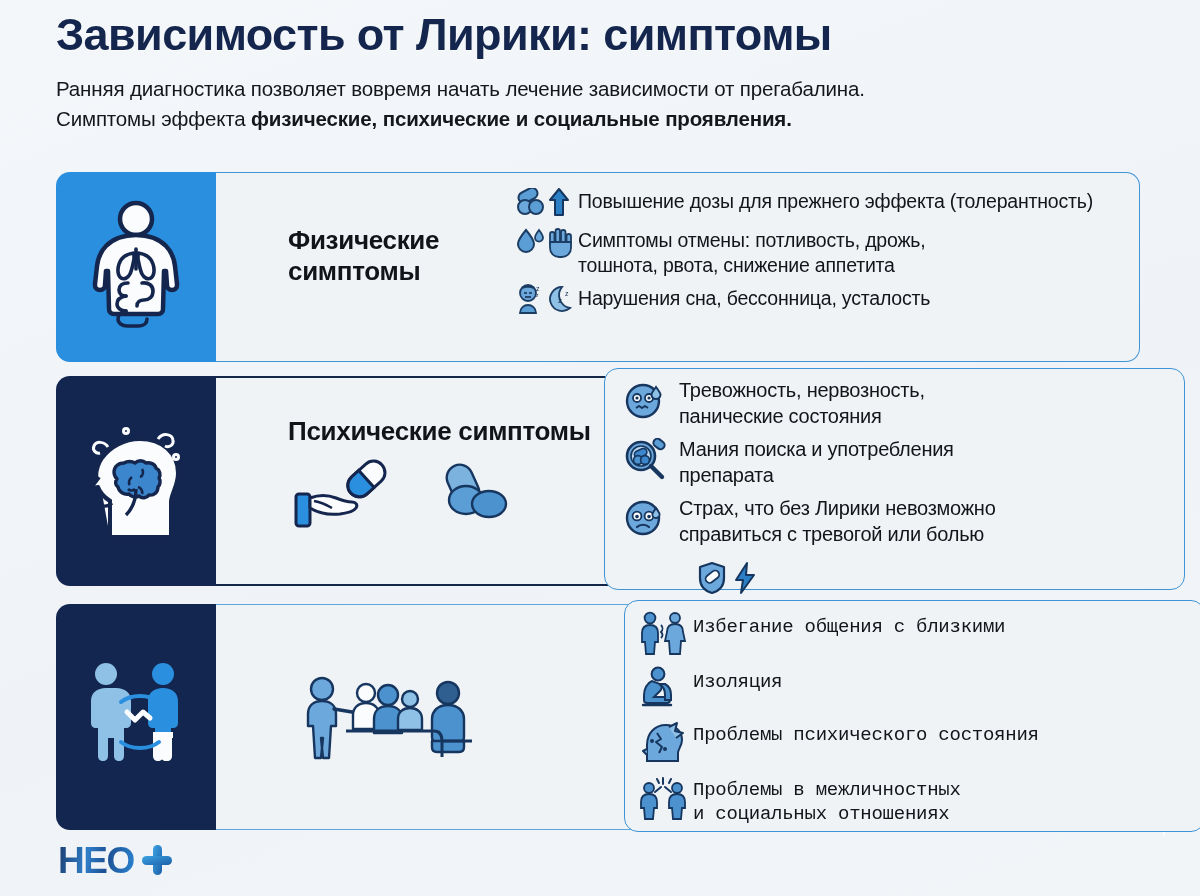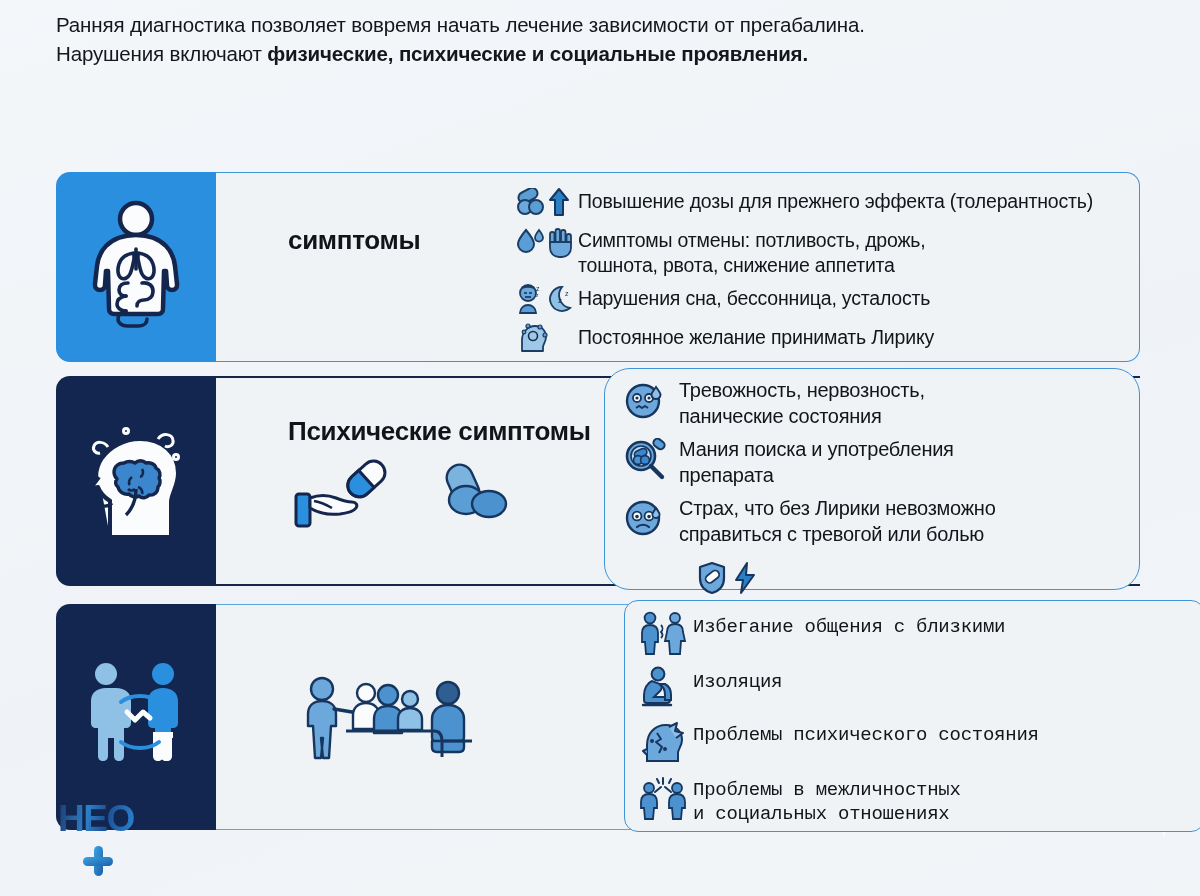--- a/index.html
+++ b/index.html
@@ -25,20 +25,21 @@
   .title {
     font-size: 45px;
     font-weight: bold;
     color: #14264d;
     letter-spacing: -0.6px;
     line-height: 1.12;
     text-shadow: 0 1px 0 rgba(255,255,255,0.7);
   }
 
   .subtitle {
+    margin-top: 14px;
     font-size: 20.5px;
     color: #14181d;
     line-height: 1.42;
     letter-spacing: -0.15px;
   }
   .subtitle b { font-weight: bold; }
 
   
   .card { position: absolute; }
 
@@ -131,24 +132,24 @@
     position: absolute; left: 72px; top: 38px;
   }
   .hand-pills {
     position: absolute; left: 78px; top: 80px;
   }
 
   
   #mental-panel {
     position: absolute;
     left: 604px; top: 368px;
-    width: 536px; height: 222px;
+    width: 581px; height: 222px;
     background: #f0f3f6;
     border: 1.8px solid #3f94d6;
-    border-radius: 26px;
+    border-radius: 14px;
     z-index: 5;
   }
   .bullets-2 { position: absolute; left: 18px; top: 6px; right: 8px; }
   .bullets-2 .row { display: flex; align-items: flex-start; margin-bottom: 5px; }
   .bullets-2 .icons { width: 56px; flex: none; padding-top: 4px; }
   .bullets-2 .txt {
     font-size: 20px; color: #121519;
     line-height: 1.28; letter-spacing: -0.25px;
     padding-top: 3px;
   }
@@ -191,21 +192,21 @@
   .bullets-3 .txt {
     font-size: 19px; color: #121519;
     line-height: 1.28; letter-spacing: -0.25px;
     padding-top: 6px;
   }
 
   
   .logo {
     position: absolute;
     left: 58px; bottom: 14px;
-    display: flex; align-items: center; gap: 2px; flex-direction: column;
+    display: flex; align-items: center; gap: 2px;
   }
   .logo-text {
     font-size: 37px;
     font-weight: bold;
     letter-spacing: -1.5px;
     background: linear-gradient(100deg, #1b3a6b 0%, #2f7fc9 38%, #1d4f92 62%, #2b86d4 100%);
     -webkit-background-clip: text;
     background-clip: text;
     color: transparent;
   }
@@ -213,23 +214,24 @@
 
   
   .sparkle { position: absolute; right: 14px; bottom: 52px; opacity: 0.85; }
 </style>
 </head>
 <body>
 
 <div class="page">
 
   <div class="header">
+    <div class="title">Зависимость от Лирики: симптомы</div>
     <div class="subtitle">
       <div>Ранняя диагностика позволяет вовремя начать лечение зависимости от прегабалина.</div>
-      <div><span>Нарушения включают </span><b>физические, психические и социальные проявления.</b></div>
+      <div><span>Симптомы эффекта </span><b>физические, психические и социальные проявления.</b></div>
     </div>
   </div>
 
   <div class="card" id="card-physical">
     <div class="panel-left">
       <span>
         <svg width="104" height="132" viewBox="0 0 104 132">
           <g fill="#fbfcfd" stroke="#14264d" stroke-width="4.5" stroke-linejoin="round" stroke-linecap="round">
             <circle cx="52" cy="20" r="16"></circle>
             <path d="M52 36c-14 0-24 5-30 11-5 5-8 12-9 20l-2 18c-0.4 4 2 6 5 6s5-2 5-5l1-14 2 0 1 38c0 3 2 5 5 5h44c3 0 5-2 5-5l1-38 2 0 1 14c0 3 2 5 5 5s5.4-2 5-6l-2-18c-1-8-4-15-9-20-6-6-16-11-30-11z"></path>
@@ -242,20 +244,21 @@
             <path d="M42 97c-6 1-9 4-9 8s4 7 9 7"></path>
             <path d="M42 112c-5 1-8 4-8 8s4 7 9 7h12c5 0 8-3 8-7"></path>
             <path d="M58 84c7-1 11 3 11 8 0 6-4 9-9 9-4 0-7 2-7 6"></path>
           </g>
         </svg>
       </span>
     </div>
 
     <div class="panel-body">
       <div class="cat-title">
+        <div>Физические</div>
         <div>симптомы</div>
       </div>
 
       <div class="bullets-1">
 
         <div class="row">
           <div class="icons">
             <span>
               <svg width="30" height="28" viewBox="0 0 30 28">
                 <g stroke="#1b3d63" stroke-width="2">
@@ -315,37 +318,20 @@
               <svg width="30" height="30" viewBox="0 0 30 30">
                 <path d="M16 3a12 12 0 1 0 8 21A13 13 0 0 1 16 3z" fill="#8fc0e6" stroke="#1b3d63" stroke-width="1.8"></path>
                 <text x="12" y="19" font-size="8" fill="#14304f" font-family="Liberation Sans, sans-serif">z</text>
                 <text x="19" y="12" font-size="7" fill="#14304f" font-family="Liberation Sans, sans-serif">z</text>
               </svg>
             </span>
           </div>
           <div class="txt">Нарушения сна, бессонница, усталость</div>
         </div>
 
-        <div class="row">
-          <div class="icons">
-            <span>
-              <svg width="32" height="30" viewBox="0 0 32 30">
-                <path d="M6 28V17C6 9 12 3 19 3c7 0 11 5 11 11 0 5-3 7-3 10v4z" fill="#9fc8e8" stroke="#1b3d63" stroke-width="1.8" stroke-linejoin="round"></path>
-                <circle cx="17" cy="13" r="4.5" fill="none" stroke="#14304f" stroke-width="1.6"></circle>
-                <g fill="#5b9ed6" stroke="#1b3d63" stroke-width="1.2">
-                  <circle cx="12" cy="3" r="2"></circle>
-                    <circle cx="24" cy="4" r="2"></circle>
-                  <circle cx="29" cy="12" r="2"></circle>
-                    <circle cx="8" cy="9" r="1.8"></circle>
-                </g>
-              </svg>
-            </span>
-          </div>
-          <div class="txt">Постоянное желание принимать Лирику</div>
-        </div>
 
       </div>
     </div>
   </div>
 
   <div class="card" id="card-mental">
     <div class="panel-left">
       <span>
         <svg width="112" height="124" viewBox="0 0 112 124">
           <path d="M30 120V84c-5-3-10-8-12-14-3-9-2-20 4-29C30 30 44 22 60 22c22 0 38 14 38 34 0 13-7 21-7 29v35z" fill="#fbfcfd" stroke="#14264d" stroke-width="4"></path>

